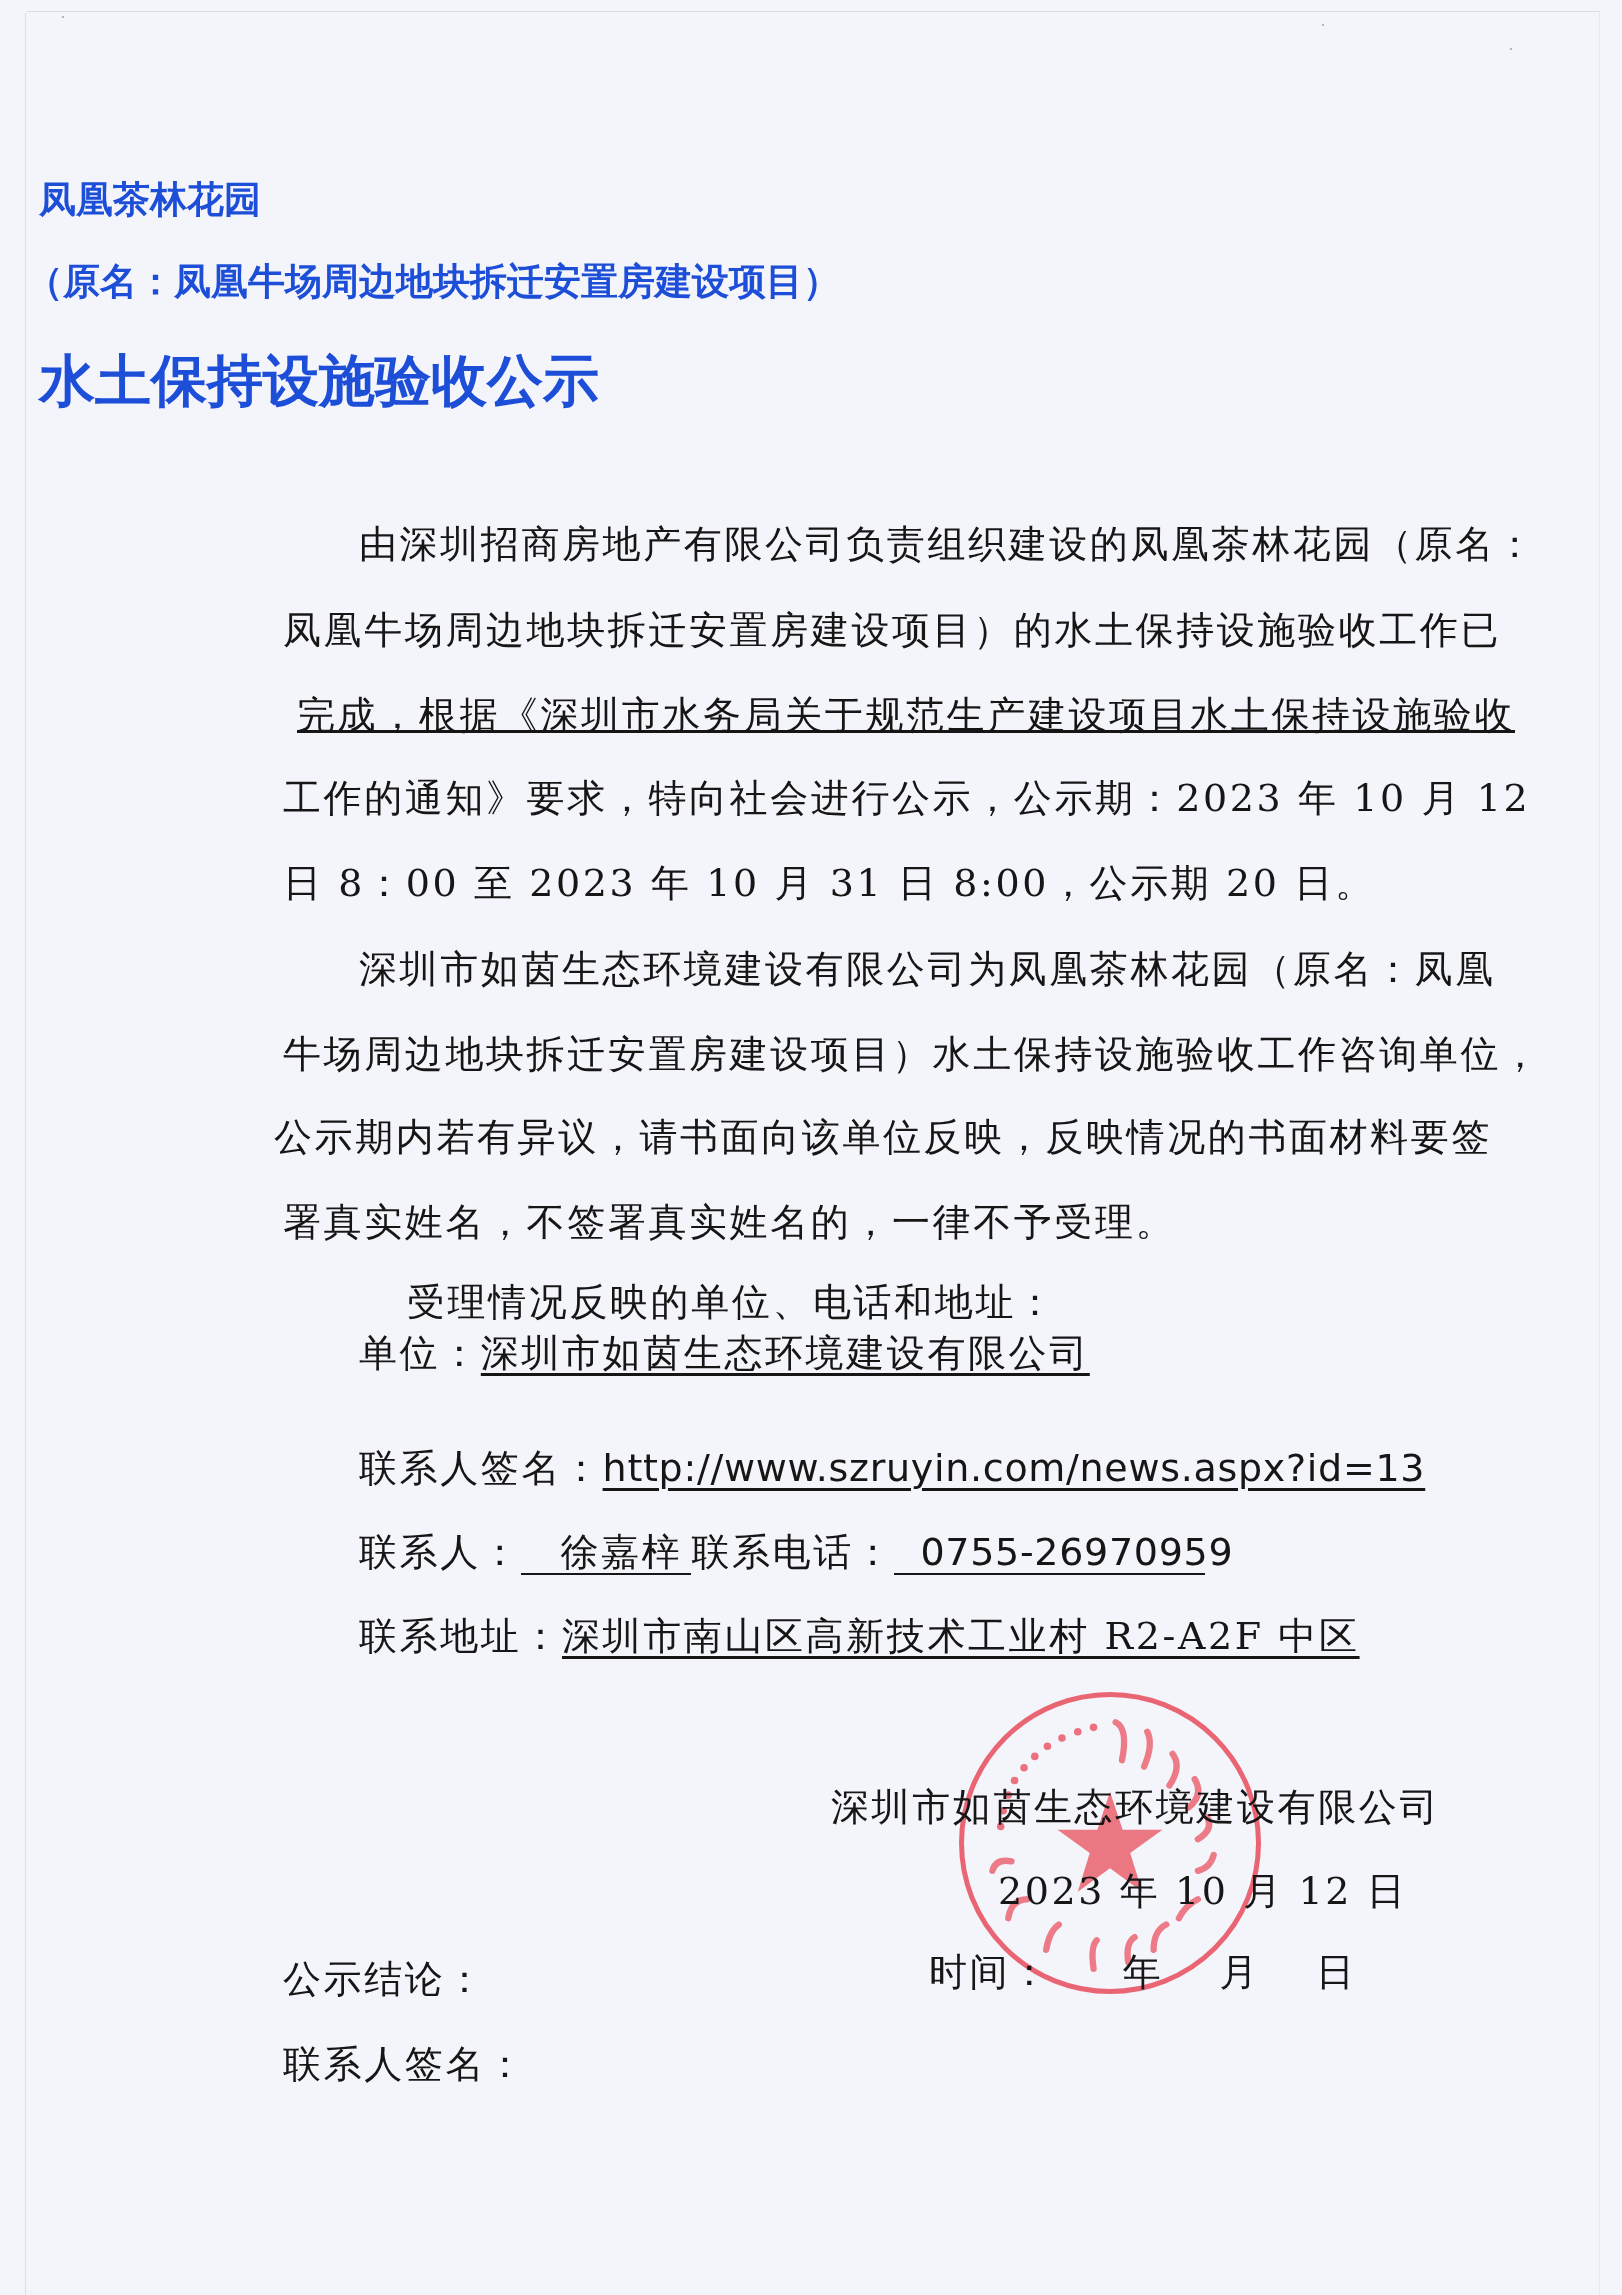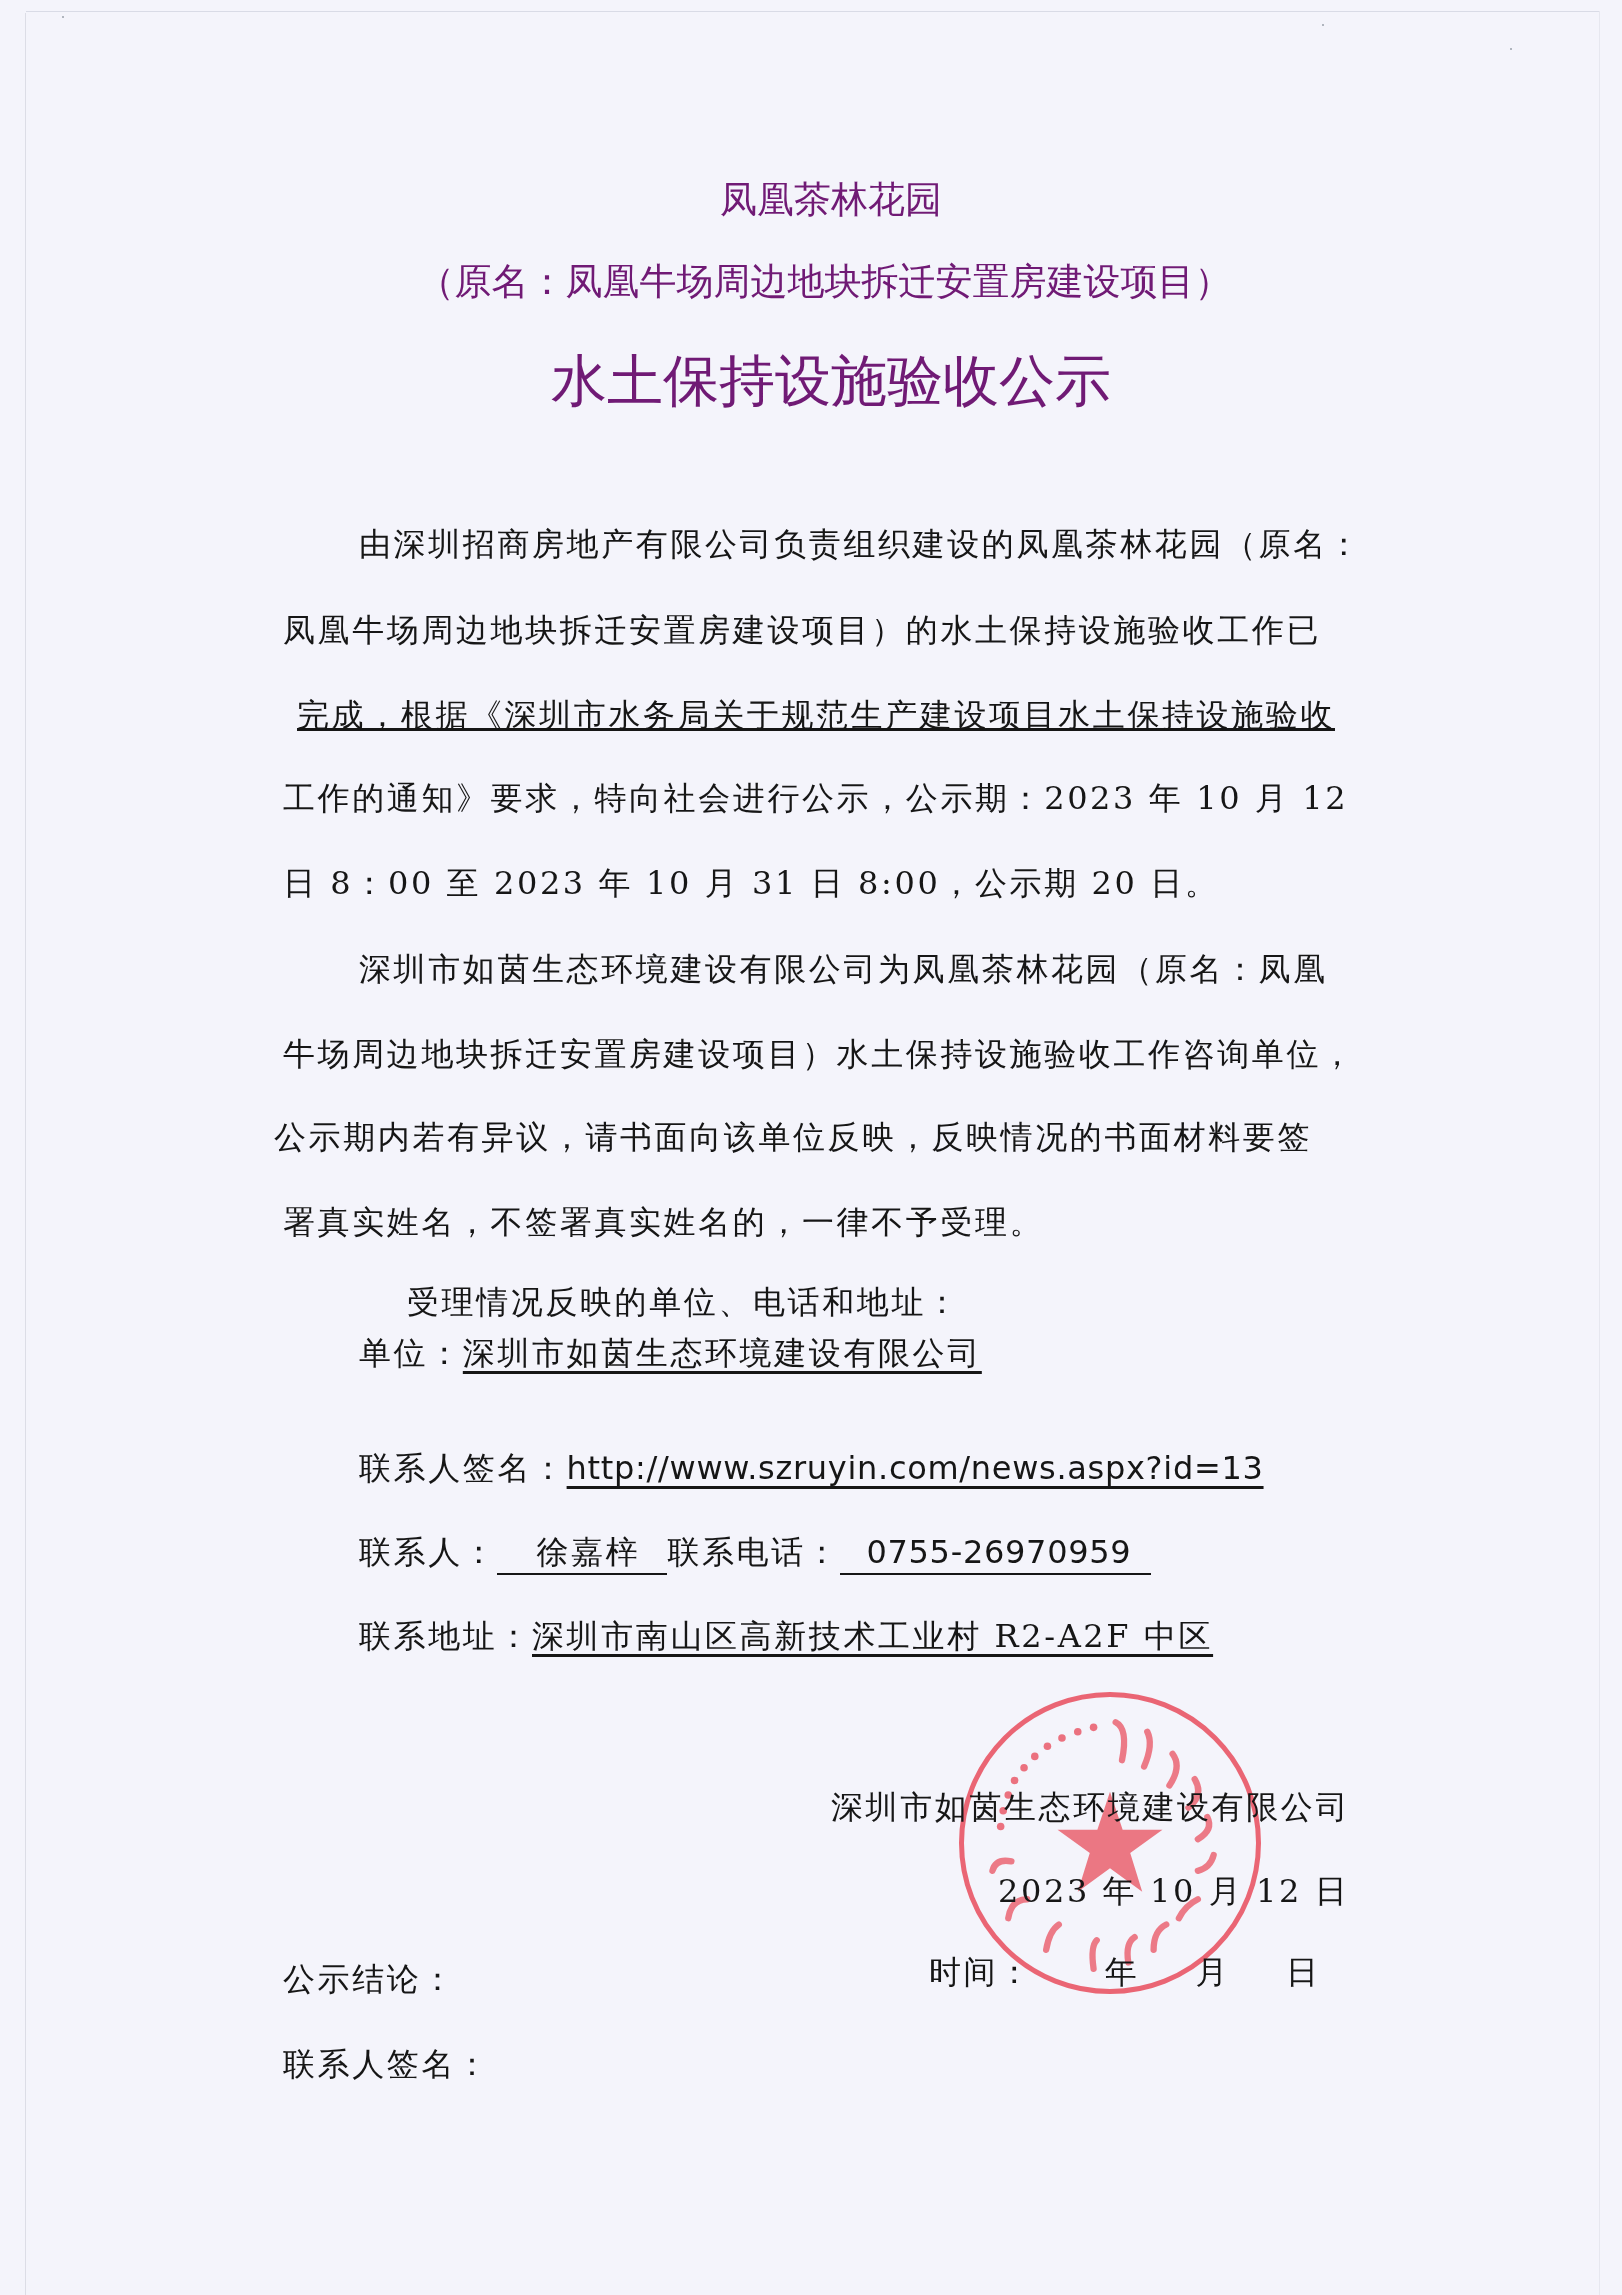--- a/index.html
+++ b/index.html
@@ -36,33 +36,32 @@
     .dust {
       position: absolute;
       width: 2px; height: 2px;
       border-radius: 50%;
       background: #9aa0aa;
     }
 
     .title {
       position: absolute;
       left: 0; right: 0;
-      text-align: center;
       font-family: "DejaVu Sans", "Liberation Sans", sans-serif;
-      font-weight: normal;
-      color: #701a75;
+      font-weight: bold;
+      color: #1d4ed8;
       white-space: nowrap;
     }
     .title-1 { top: 175px; font-size: 37px; left: 39px; }
     .title-2 { top: 257px; font-size: 37px; left: 26px; }
     .title-3 { top: 344px; font-size: 56px; left: 39px; }
 
     .line {
       position: absolute;
-      font-size: 32px;
+      font-size: 38px;
       line-height: 42px;
       white-space: nowrap;
       letter-spacing: 2.6px;
       color: #161616;
     }
     .u {
       text-decoration: underline;
       text-decoration-thickness: 2.6px;
       text-underline-offset: 6.5px;
     }

